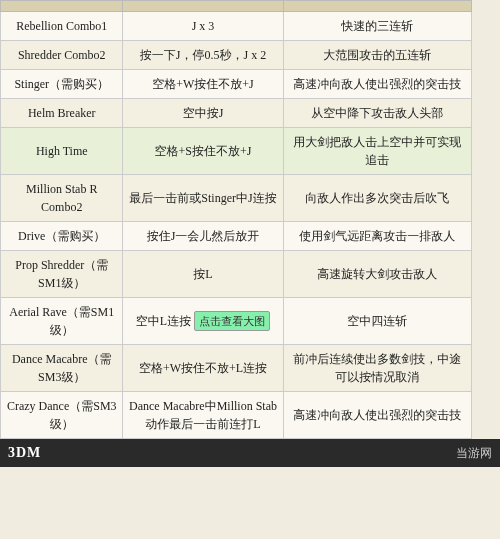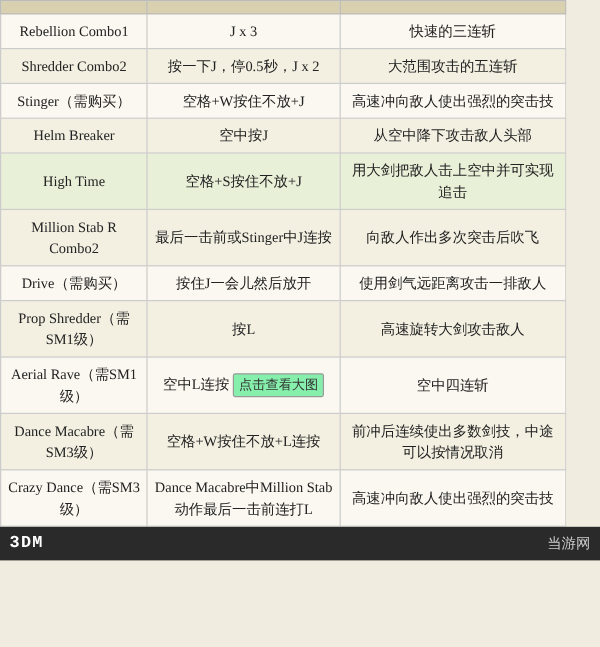--- a/index.html
+++ b/index.html
@@ -58,21 +58,20 @@
     }
     .footer-bar {
       background: #2a2a2a;
       color: #fff;
       font-size: 12px;
       padding: 4px 8px;
       display: flex;
       align-items: center;
       justify-content: space-between;
       height: 28px;
-      font-family: Liberation Mono, monospace;
     }
     .footer-logo {
       color: #fff;
       font-size: 14px;
       font-weight: bold;
       letter-spacing: 1px;
     }
     .footer-site {
       color: #ccc;
       font-size: 12px;

